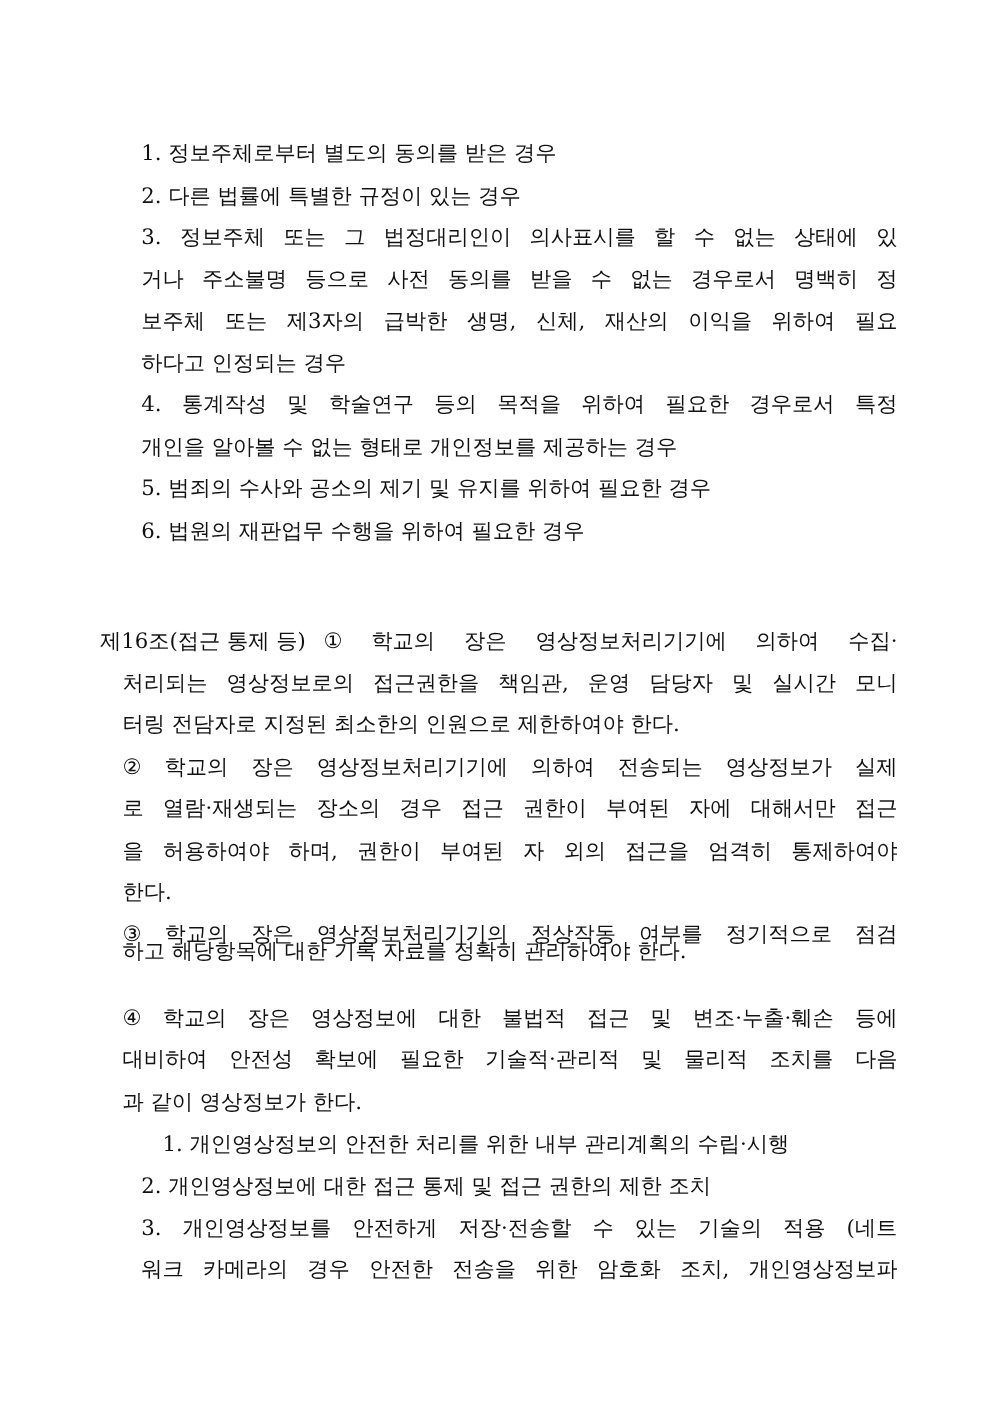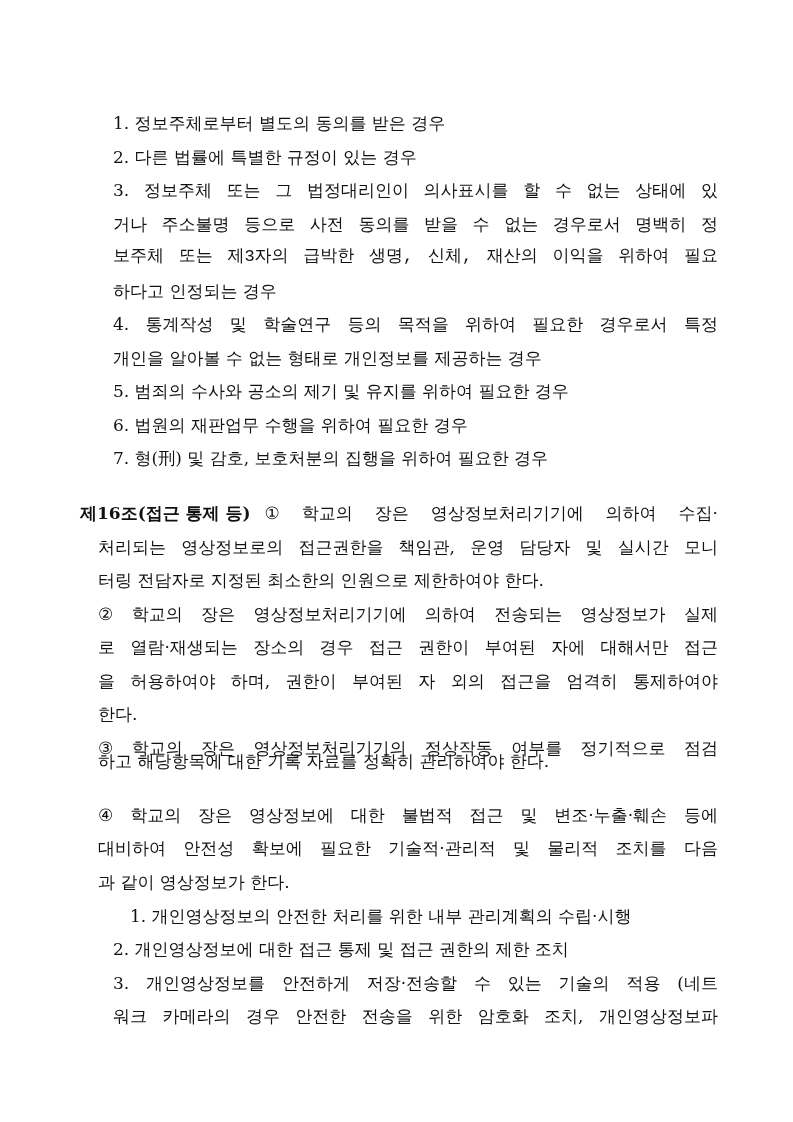--- a/index.html
+++ b/index.html
@@ -26,21 +26,21 @@
       white-space: nowrap;
       font-size: 17px;
       line-height: 22px;
       height: 22px;
     }
     .just {
       display: flex;
       justify-content: space-between;
     }
     .just span { white-space: pre; }
-    .bold { font-weight: bold; }
+    .bold { font-weight: normal; }
   </style>
 </head>
 <body>
 
 <div class="page">
 
   <div class="line" style="left:113px; top:112px;">1. 정보주체로부터 별도의 동의를 받은 경우</div>
   <div class="line" style="left:113px; top:146px;">2. 다른 법률에 특별한 규정이 있는 경우</div>
 
   <div class="line just" style="left:113px; top:179px; width:605px;">
@@ -62,21 +62,21 @@
       <span>등으로</span>
       <span>사전</span>
       <span>동의를</span>
       <span>받을</span>
       <span>수</span>
       <span>없는</span>
       <span>경우로서</span>
       <span>명백히</span>
       <span>정</span>
     </div>
-  <div class="line just" style="left:113px; top:246px; width:605px;font-family:Liberation Mono, monospace;">
+  <div class="line just" style="left:113px; top:246px; width:605px;">
       <span>보주체</span>
       <span>또는</span>
       <span>제3자의</span>
       <span>급박한</span>
       <span>생명,</span>
       <span>신체,</span>
       <span>재산의</span>
       <span>이익을</span>
       <span>위하여</span>
       <span>필요</span>
@@ -92,21 +92,20 @@
       <span>목적을</span>
       <span>위하여</span>
       <span>필요한</span>
       <span>경우로서</span>
       <span>특정</span>
     </div>
   <div class="line" style="left:113px; top:347px;">개인을 알아볼 수 없는 형태로 개인정보를 제공하는 경우</div>
 
   <div class="line" style="left:113px; top:380px;">5. 범죄의 수사와 공소의 제기 및 유지를 위하여 필요한 경우</div>
   <div class="line" style="left:113px; top:414px;">6. 법원의 재판업무 수행을 위하여 필요한 경우</div>
-  <div class="line" style="left:113px; top:447px;">7. 형(刑) 및 감호, 보호처분의 집행을 위하여 필요한 경우</div>
 
   <div class="line just" style="left:80px; top:502px; width:638px;">
     <span class="bold">제16조(접근 통제 등)</span>
     <span style="display:flex; justify-content:space-between; flex:1; margin-left:14px;"><span>①</span><span>학교의</span><span>장은</span><span>영상정보처리기기에</span><span>의하여</span><span>수집·</span></span>
   </div>
   <div class="line just" style="left:98px; top:536px; width:620px;">
       <span>처리되는</span>
       <span>영상정보로의</span>
       <span>접근권한을</span>
       <span>책임관,</span>

